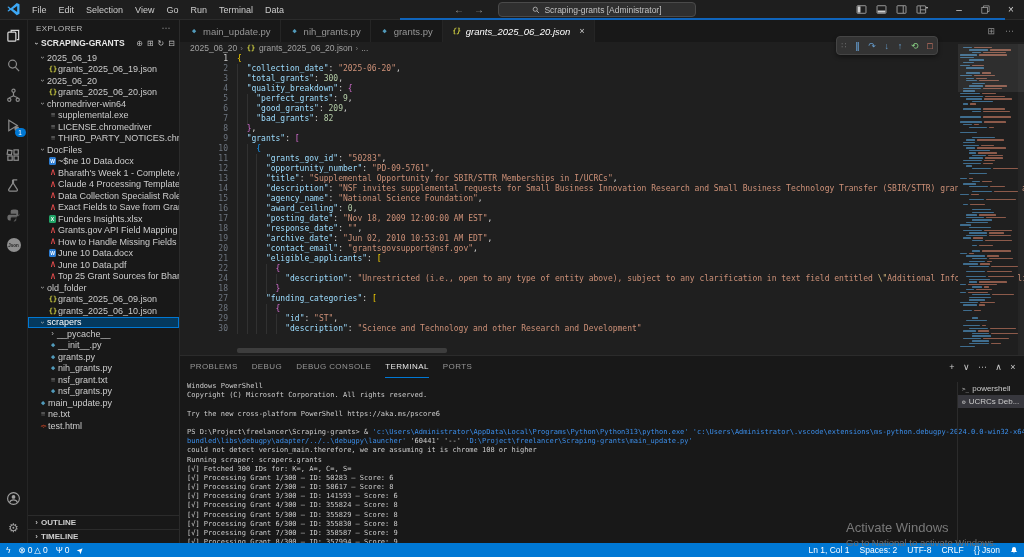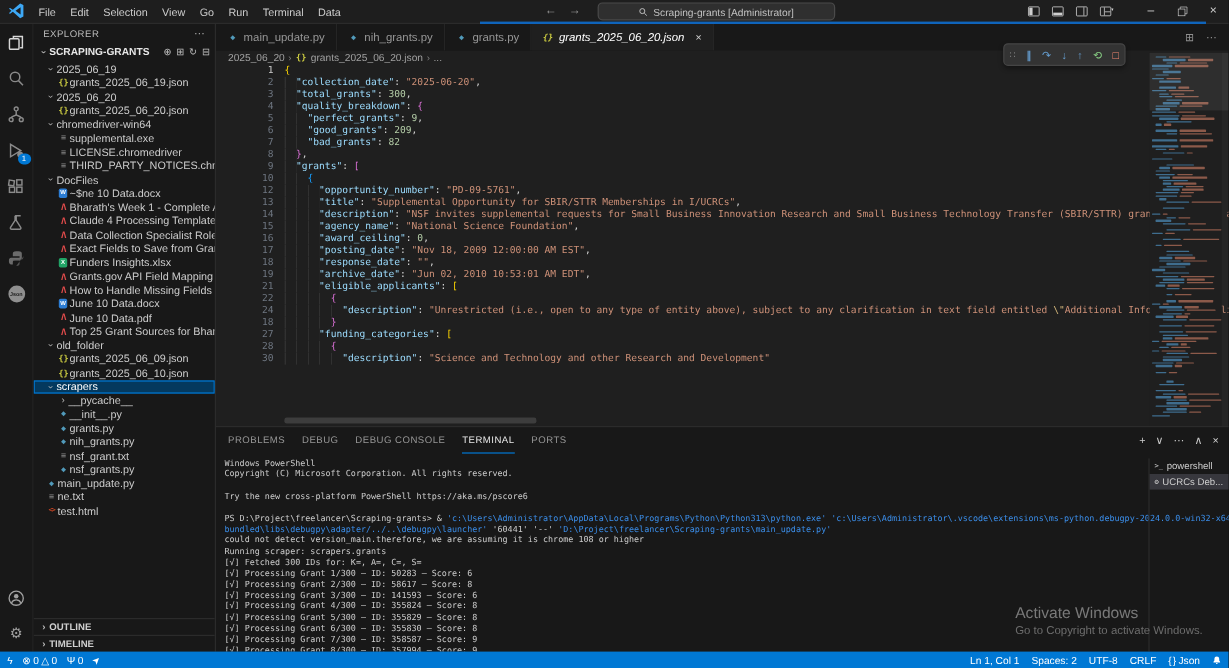--- a/index.html
+++ b/index.html
@@ -109,21 +109,21 @@
   .ts-ico{font-size:6px;color:#cccccc;flex:none;font-family:"DejaVu Sans Mono",monospace;}
 
   
   .statusbar{position:absolute;left:0;right:0;bottom:0;height:14px;background:#0078d4;display:flex;
              align-items:center;font-size:8.5px;color:#ffffff;padding:0 6px;box-sizing:border-box;}
   .st-left{display:flex;align-items:center;gap:8px;}
   .st-right{margin-left:auto;display:flex;align-items:center;gap:10px;}
   .st-it{display:flex;align-items:center;gap:2px;white-space:nowrap;}
   .rocket{display:inline-block;transform:rotate(-45deg);font-size:8px;}
 
-  .watermark{position:absolute;left:846px;top:503px;color:#797979;z-index:9;}
+  .watermark{position:absolute;left:846px;top:520px;color:#797979;z-index:9;}
   .wm1{font-size:13px;}
   .wm2{font-size:9.5px;color:#6d6d6d;margin-top:2px;}
 
   svg{display:block;}
 </style>
 </head>
 <body>
 
 <div class="app">
 
@@ -455,34 +455,37 @@
         <div class="cl"><span class="ln cur">1</span><span class="lc"><span class="tk-b1">{</span></span></div>
         <div class="cl"><span class="ln">2</span><span class="lc"><span class="g" style="width: 9.64px;"></span><span class="tk-k">"collection_date"</span><span class="tk-p">: </span><span class="tk-s">"2025-06-20"</span><span class="tk-p">,</span></span></div>
         <div class="cl"><span class="ln">3</span><span class="lc"><span class="g" style="width: 9.64px;"></span><span class="tk-k">"total_grants"</span><span class="tk-p">: </span><span class="tk-n">300</span><span class="tk-p">,</span></span></div>
         <div class="cl"><span class="ln">4</span><span class="lc"><span class="g" style="width: 9.64px;"></span><span class="tk-k">"quality_breakdown"</span><span class="tk-p">: </span><span class="tk-b2">{</span></span></div>
         <div class="cl"><span class="ln">5</span><span class="lc"><span class="g" style="width: 19.28px;"></span><span class="tk-k">"perfect_grants"</span><span class="tk-p">: </span><span class="tk-n">9</span><span class="tk-p">,</span></span></div>
         <div class="cl"><span class="ln">6</span><span class="lc"><span class="g" style="width: 19.28px;"></span><span class="tk-k">"good_grants"</span><span class="tk-p">: </span><span class="tk-n">209</span><span class="tk-p">,</span></span></div>
         <div class="cl"><span class="ln">7</span><span class="lc"><span class="g" style="width: 19.28px;"></span><span class="tk-k">"bad_grants"</span><span class="tk-p">: </span><span class="tk-n">82</span></span></div>
         <div class="cl"><span class="ln">8</span><span class="lc"><span class="g" style="width: 9.64px;"></span><span class="tk-b2">}</span><span class="tk-p">,</span></span></div>
         <div class="cl"><span class="ln">9</span><span class="lc"><span class="g" style="width: 9.64px;"></span><span class="tk-k">"grants"</span><span class="tk-p">: </span><span class="tk-b2">[</span></span></div>
         <div class="cl"><span class="ln">10</span><span class="lc"><span class="g" style="width: 19.28px;"></span><span class="tk-b3">{</span></span></div>
+        <div class="cl"><span class="ln">11</span><span class="lc"><span class="g" style="width: 28.92px;"></span><span class="tk-k">"grants_gov_id"</span><span class="tk-p">: </span><span class="tk-s">"50283"</span><span class="tk-p">,</span></span></div>
         <div class="cl"><span class="ln">12</span><span class="lc"><span class="g" style="width: 28.92px;"></span><span class="tk-k">"opportunity_number"</span><span class="tk-p">: </span><span class="tk-s">"PD-09-5761"</span><span class="tk-p">,</span></span></div>
         <div class="cl"><span class="ln">13</span><span class="lc"><span class="g" style="width: 28.92px;"></span><span class="tk-k">"title"</span><span class="tk-p">: </span><span class="tk-s">"Supplemental Opportunity for SBIR/STTR Memberships in I/UCRCs"</span><span class="tk-p">,</span></span></div>
         <div class="cl"><span class="ln">14</span><span class="lc"><span class="g" style="width: 28.92px;"></span><span class="tk-k">"description"</span><span class="tk-p">: </span><span class="tk-s">"NSF invites supplemental requests for Small Business Innovation Research and Small Business Technology Transfer (SBIR/STTR) grantees to join an Industry/U</span></span></div>
         <div class="cl"><span class="ln">15</span><span class="lc"><span class="g" style="width: 28.92px;"></span><span class="tk-k">"agency_name"</span><span class="tk-p">: </span><span class="tk-s">"National Science Foundation"</span><span class="tk-p">,</span></span></div>
         <div class="cl"><span class="ln">16</span><span class="lc"><span class="g" style="width: 28.92px;"></span><span class="tk-k">"award_ceiling"</span><span class="tk-p">: </span><span class="tk-n">0</span><span class="tk-p">,</span></span></div>
         <div class="cl"><span class="ln">17</span><span class="lc"><span class="g" style="width: 28.92px;"></span><span class="tk-k">"posting_date"</span><span class="tk-p">: </span><span class="tk-s">"Nov 18, 2009 12:00:00 AM EST"</span><span class="tk-p">,</span></span></div>
         <div class="cl"><span class="ln">18</span><span class="lc"><span class="g" style="width: 28.92px;"></span><span class="tk-k">"response_date"</span><span class="tk-p">: </span><span class="tk-s">""</span><span class="tk-p">,</span></span></div>
         <div class="cl"><span class="ln">19</span><span class="lc"><span class="g" style="width: 28.92px;"></span><span class="tk-k">"archive_date"</span><span class="tk-p">: </span><span class="tk-s">"Jun 02, 2010 10:53:01 AM EDT"</span><span class="tk-p">,</span></span></div>
+        <div class="cl"><span class="ln">20</span><span class="lc"><span class="g" style="width: 28.92px;"></span><span class="tk-k">"contact_email"</span><span class="tk-p">: </span><span class="tk-s">"grantsgovsupport@nsf.gov"</span><span class="tk-p">,</span></span></div>
         <div class="cl"><span class="ln">21</span><span class="lc"><span class="g" style="width: 28.92px;"></span><span class="tk-k">"eligible_applicants"</span><span class="tk-p">: </span><span class="tk-b1">[</span></span></div>
         <div class="cl"><span class="ln">22</span><span class="lc"><span class="g" style="width: 38.56px;"></span><span class="tk-b2">{</span></span></div>
         <div class="cl"><span class="ln">24</span><span class="lc"><span class="g" style="width: 48.2px;"></span><span class="tk-k">"description"</span><span class="tk-p">: </span><span class="tk-s">"Unrestricted (i.e., open to any type of entity above), subject to any clarification in text field entitled </span><span class="tk-e">\"</span><span class="tk-s">Additional Information on Eligibility</span></span></div>
         <div class="cl"><span class="ln">18</span><span class="lc"><span class="g" style="width: 38.56px;"></span><span class="tk-b2">}</span></span></div>
         <div class="cl"><span class="ln">27</span><span class="lc"><span class="g" style="width: 28.92px;"></span><span class="tk-k">"funding_categories"</span><span class="tk-p">: </span><span class="tk-b1">[</span></span></div>
         <div class="cl"><span class="ln">28</span><span class="lc"><span class="g" style="width: 38.56px;"></span><span class="tk-b2">{</span></span></div>
+        <div class="cl"><span class="ln">29</span><span class="lc"><span class="g" style="width: 48.2px;"></span><span class="tk-k">"id"</span><span class="tk-p">: </span><span class="tk-s">"ST"</span><span class="tk-p">,</span></span></div>
         <div class="cl"><span class="ln">30</span><span class="lc"><span class="g" style="width: 48.2px;"></span><span class="tk-k">"description"</span><span class="tk-p">: </span><span class="tk-s">"Science and Technology and other Research and Development"</span></span></div>
       </div>
     <div class="minimap" id="minimap">
         <div class="mm-row" style="height: 1.4px;"></div>
         <div class="mm-row" style="padding-left: 5px;">
           <span class="mm-seg" style="width: 8.78992px; background: rgb(63, 109, 142);"></span>
           <span class="mm-seg" style="width: 17.8506px; background: rgb(140, 90, 74);"></span>
         </div>
         <div class="mm-row" style="padding-left: 11px;">
           <span class="mm-seg" style="width: 18.5913px; background: rgb(63, 109, 142);"></span>
@@ -942,15 +945,15 @@
       <span class="st-it">
         <svg width="8" height="9" viewBox="0 0 16 16">
           <path fill="#ffffff" d="M8 1a4 4 0 0 0-4 4v3L2.5 10v1h11v-1L12 8V5a4 4 0 0 0-4-4zm-1.5 11a1.5 1.5 0 0 0 3 0h-3z"></path>
         </svg>
       </span>
     </div>
   </div>
 
   <div class="watermark">
     <div class="wm1">Activate Windows</div>
-    <div class="wm2">Go to Copyright to activate Windows.</div>
+    <div class="wm2">Go to National to activate Windows.</div>
   </div>
 </div>
 
 </body></html>

